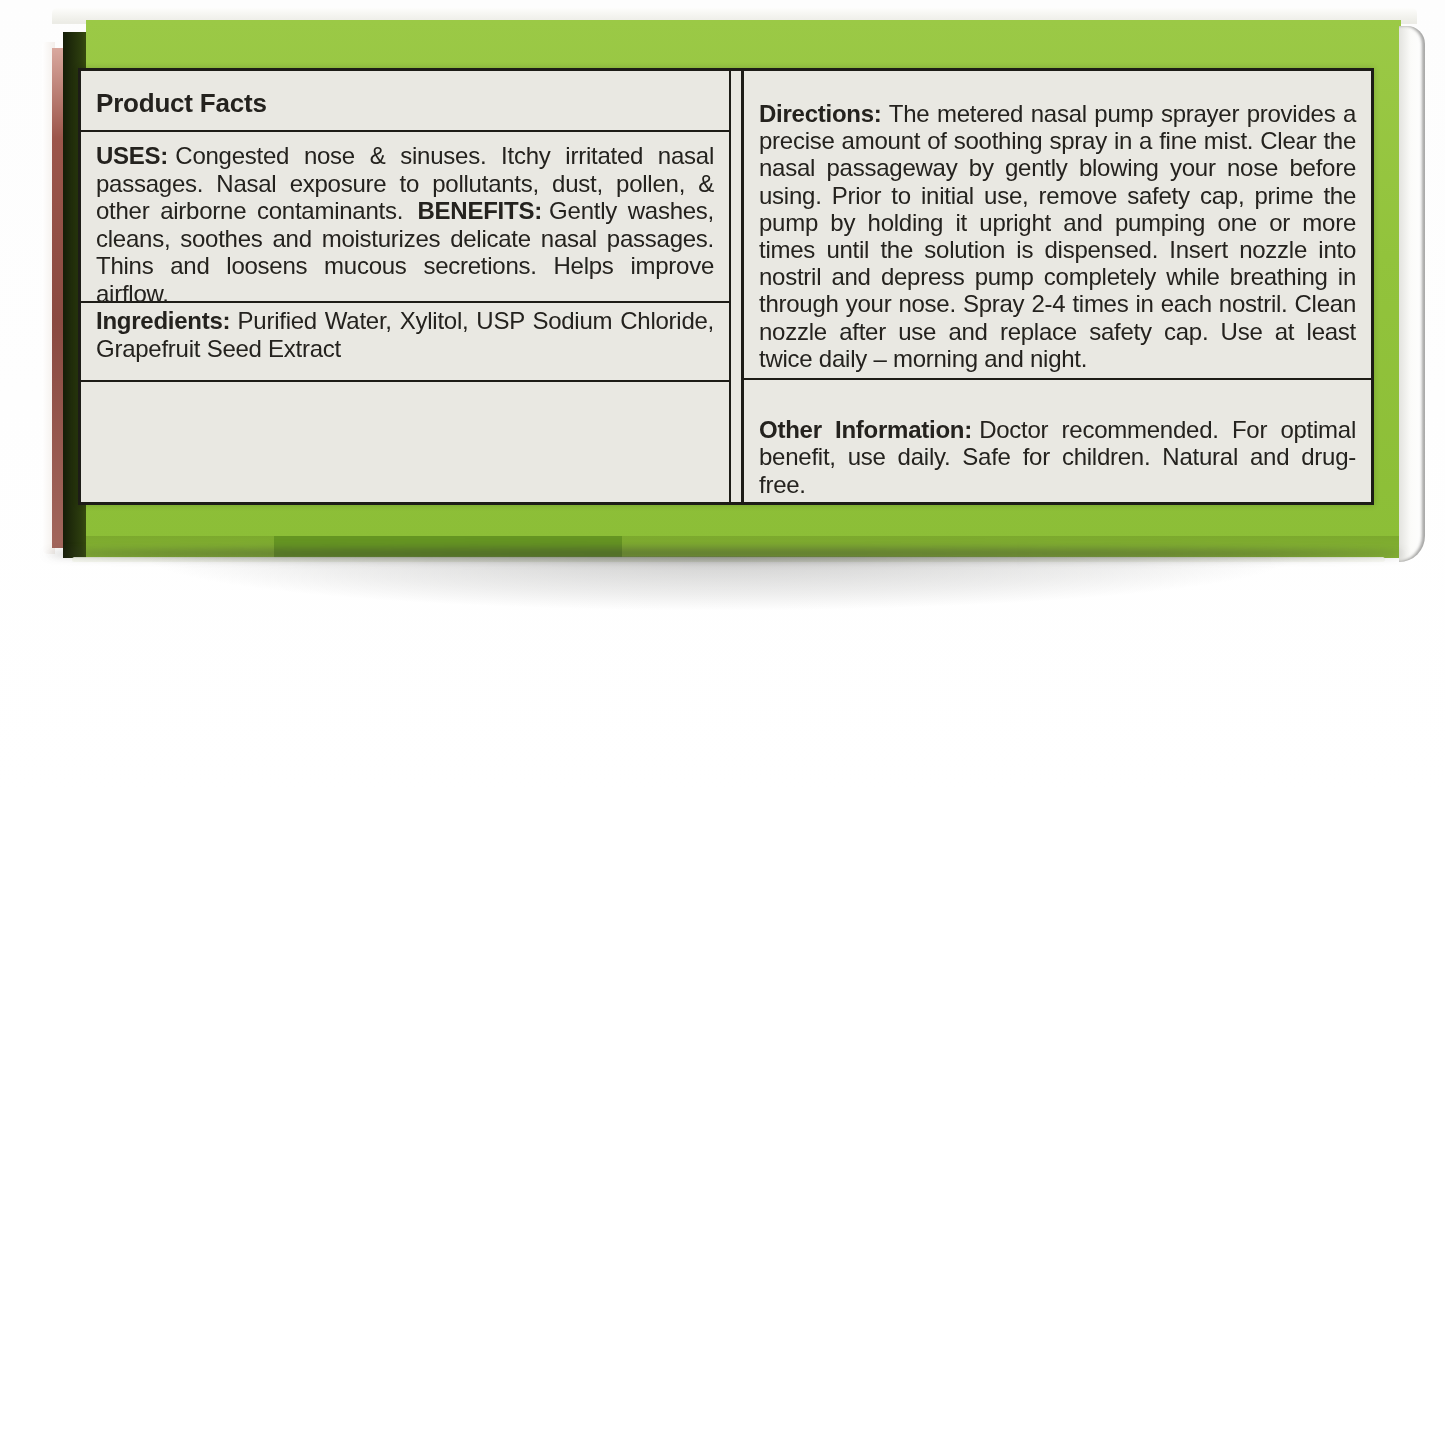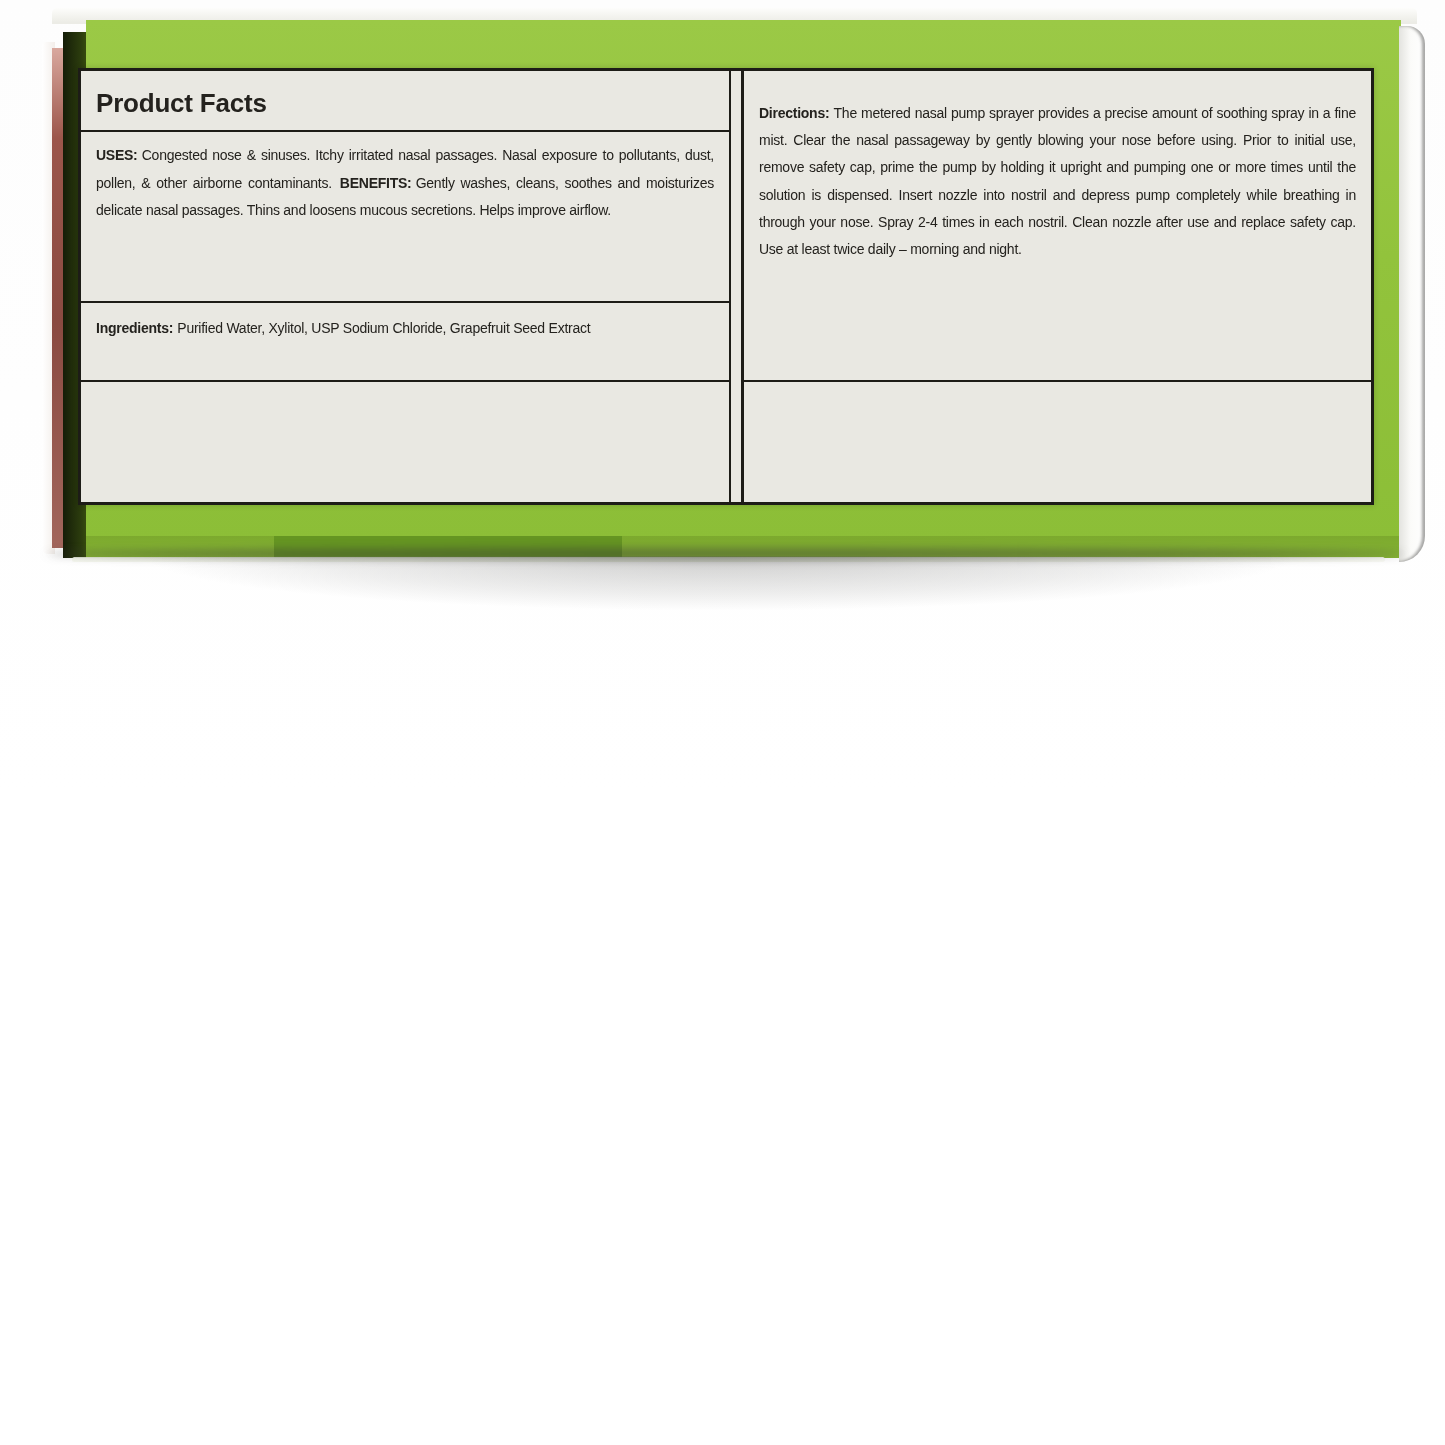--- a/index.html
+++ b/index.html
@@ -83,28 +83,28 @@
     width:650px; height:100%;
     border-right:2px solid var(--label-border,#1d1c17);
     display:flex; flex-direction:column;
   }
   .col-gap { width:10px; height:100%; }
   .col-right {
     flex:1; height:100%;
     border-left:3px solid var(--label-border,#1d1c17);
     display:flex; flex-direction:column;
   }
-  .row { padding:12px 15px; }
+  .row { padding:4px 15px; }
   .rule-bottom { border-bottom:2px solid var(--label-border,#1d1c17); }
 
   .title-row { height:61px; padding-top:17px; }
   .panel-title { font-size:26px; font-weight:700; letter-spacing:-.2px; }
 
   .body-text {
-    font-size:14px; line-height:27.5px; letter-spacing:-.25px;
+    font-size:24px; line-height:27.5px; letter-spacing:-.25px;
     text-align:justify; color:var(--text,#24221e);
   }
   .lead { font-weight:700; padding-right:.30em; }
   .lead-mid { font-weight:700; padding-left:.15em; padding-right:.30em; }
 
   .ingredients-row { height:79px; }
   .uses-row { height:171px; padding-top:10px; }
   .warnings-row { flex:1; padding-top:13px; }
 
   .directions-row { height:311px; padding-top:29px; line-height:27.2px; }
@@ -144,20 +144,23 @@
 
       </div>
 
       <div class="col-gap"></div>
 
       <div class="col-right">
         <div class="row directions-row rule-bottom body-text">
           <span class="lead">Directions:</span><span>The metered nasal pump sprayer provides a precise amount of soothing spray in a fine mist. Clear the nasal passageway by gently blowing your nose before using. Prior to initial use, remove safety cap, prime the pump by holding it upright and pumping one or more times until the solution is dispensed. Insert nozzle into nostril and depress pump completely while breathing in through your nose. Spray 2-4 times in each nostril. Clean nozzle after use and replace safety cap. Use at least twice daily – morning and night.</span>
         </div>
 
+        <div class="row other-row body-text">
+          <span class="lead">Other Information:</span><span>Doctor recommended. For optimal benefit, use daily. Safe for children. Natural and drug-free.</span>
+        </div>
       </div>
 
     </div>
   </div>
 
   <div class="box-contact-shadow"></div>
   <div class="box-soft-shadow"></div>
 
 </div>
 

